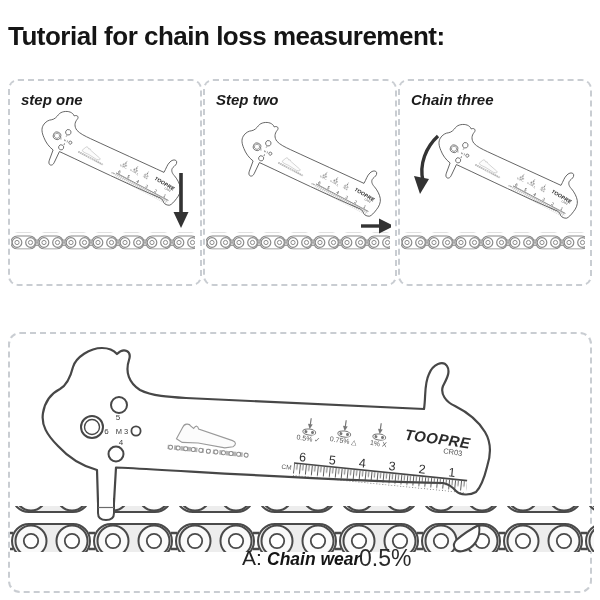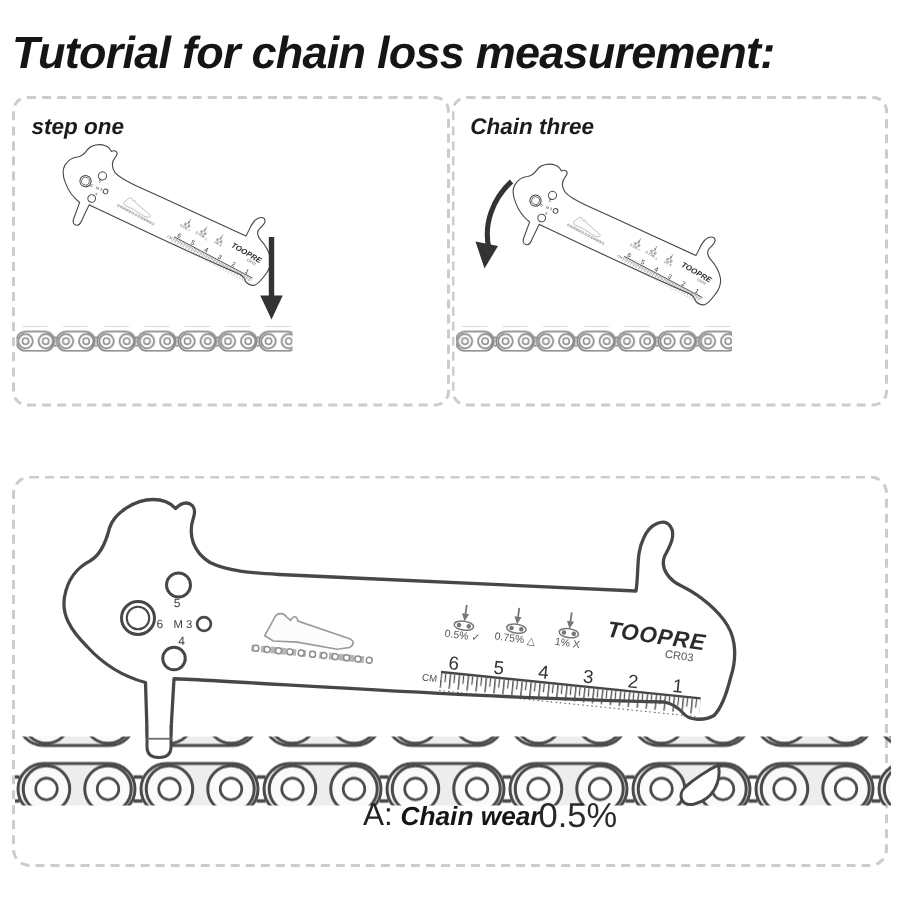--- a/index.html
+++ b/index.html
@@ -2,23 +2,23 @@
 <html><head>
 <meta charset="utf-8">
 <style>
   html,body{margin:0;padding:0;}
   body{
     width:600px;height:600px;background:#ffffff;
     font-family:"Liberation Sans", sans-serif;color:#111;
     position:relative;overflow:hidden;
   }
   .page-title{
-    margin:20px 8px 12px 8px;
-    font-size:30px;line-height:32px;
-    font-weight:700;font-style:italic;
+    margin:20px 8px 27px 8px;
+    font-size:26px;line-height:32px;
+    font-weight:700;
     letter-spacing:-0.5px;color:#151515;
   }
   .steps{
     display:flex;gap:1px;margin:0 8px;
   }
   .panel{
     position:relative;flex:1;height:203px;
     border:2px dashed #c9cdd2;border-radius:10px;
     background:#fff;
   }
@@ -47,20 +47,31 @@
     <svg width="186" height="203" viewBox="0 0 186 203">
       <rect x="1" y="151.5" width="184" height="17" fill="url(#chainSmall)"></rect>
       <use href="#tool-art" transform="translate(33,15) rotate(22) scale(0.34)"></use>
       <g>
         <line x1="171" y1="92" x2="171" y2="133" stroke="#333" stroke-width="3.6"></line>
         <polygon points="163.5,131 178.5,131 171,147" fill="#333"></polygon>
       </g>
     </svg>
   </div>
 
+  <div class="panel">
+    <div class="panel-label">Step two</div>
+    <svg width="186" height="203" viewBox="0 0 186 203">
+      <rect x="1" y="151.5" width="184" height="17" fill="url(#chainSmall)"></rect>
+      <use href="#tool-art" transform="translate(38,26) rotate(22) scale(0.34)"></use>
+      <g>
+        <line x1="156" y1="145" x2="176" y2="145" stroke="#333" stroke-width="3.4"></line>
+        <polygon points="174,137.5 174,152.5 189,145" fill="#333"></polygon>
+      </g>
+    </svg>
+  </div>
 
   <div class="panel">
     <div class="panel-label">Chain three</div>
     <svg width="186" height="203" viewBox="0 0 186 203">
       <rect x="1" y="151.5" width="184" height="17" fill="url(#chainSmall)"></rect>
       <use href="#tool-art" transform="translate(40,28) rotate(22) scale(0.34)"></use>
       <g>
         <path d="M38,55 C26,66 19,83 23,100" fill="none" stroke="#333" stroke-width="3.4"></path>
         <polygon points="14,95 29,98 20,113" fill="#333"></polygon>
       </g>

